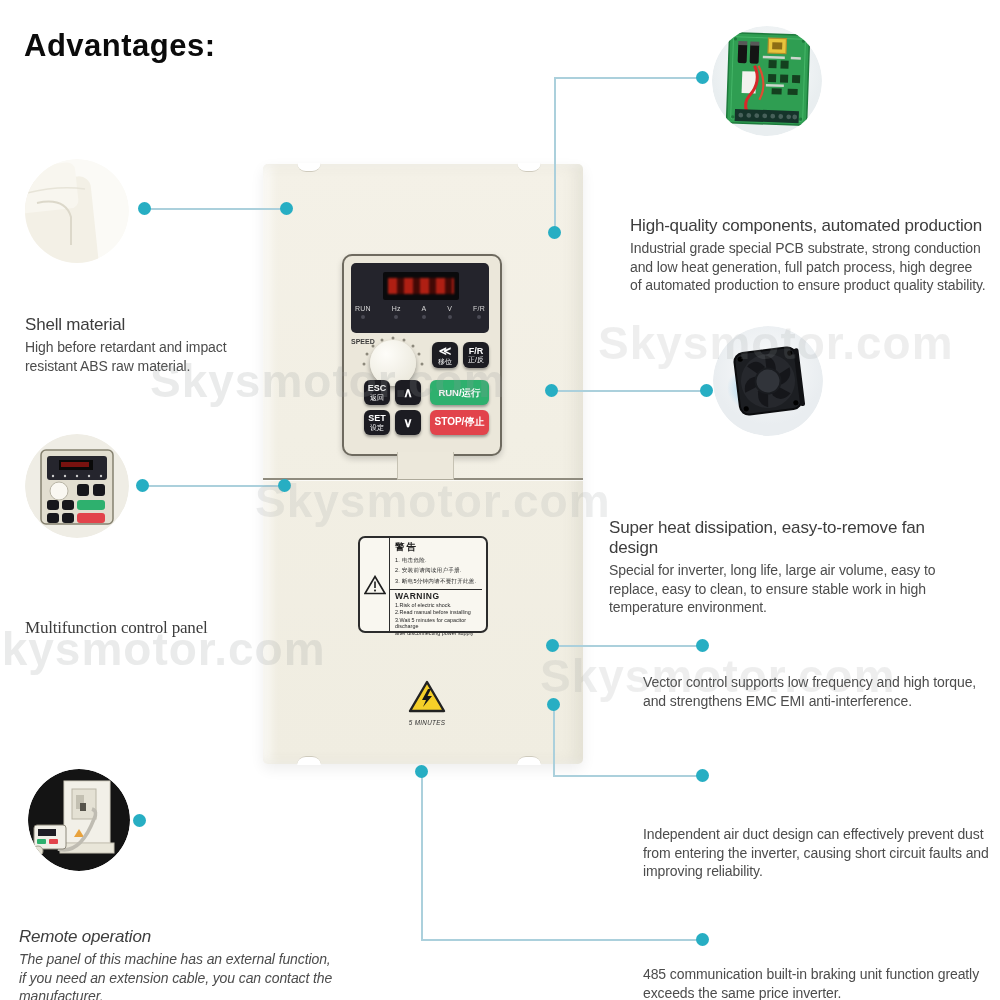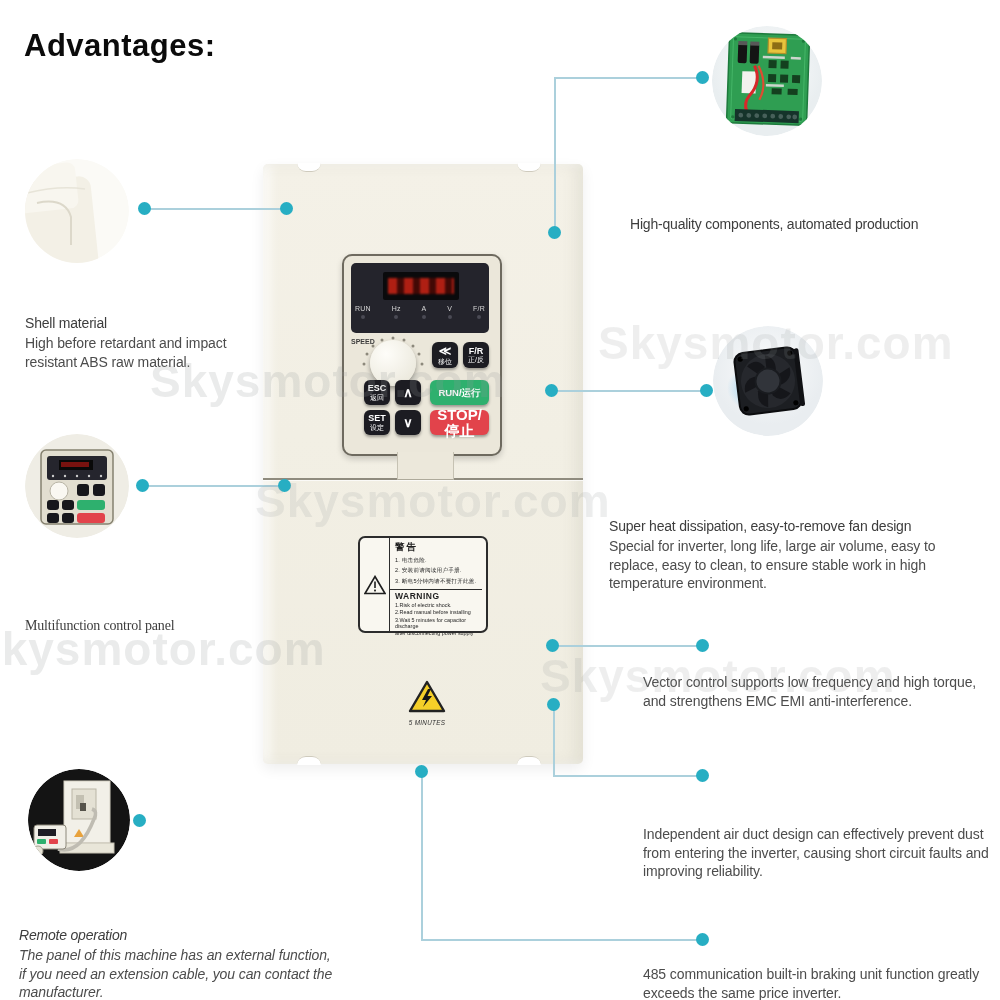--- a/index.html
+++ b/index.html
@@ -1,21 +1,21 @@
 <!DOCTYPE html>
 <html><head>
 <meta charset="utf-8">
 <style>
   html,body{margin:0;padding:0;}
   body{font-family:"Liberation Sans",sans-serif;background:#ffffff;}
   #stage{position:relative;width:1000px;height:1000px;background:#ffffff;overflow:hidden;margin-top:24px;}
 
   
   .feature{position:absolute;z-index:4;}
-  .feature h3{margin:0;font-size:14px;font-weight:400;color:#3d3d3d;letter-spacing:-0.2px;}
+  .feature h3{margin:0;font-size:17px;font-weight:400;color:#3d3d3d;letter-spacing:-0.2px;}
   .feature .body{margin-top:3px;font-size:14px;line-height:18.5px;color:#4c4c4c;white-space:pre-line;letter-spacing:-0.1px;}
   #page-title{position:absolute;left:24px;top:4px;font-size:31px;font-weight:700;color:#0b0b0b;z-index:4;letter-spacing:0.5px;}
 
   
   .wm{position:absolute;font-size:46px;font-weight:700;color:rgba(148,153,155,0.20);letter-spacing:1px;white-space:nowrap;z-index:5;pointer-events:none;}
 
   
   .cline{position:absolute;background:#abd0dc;z-index:3;}
   .cdot{position:absolute;width:13px;height:13px;border-radius:50%;background:#27aec3;z-index:3;}
 
@@ -53,21 +53,21 @@
   .btn .big{font-size:9px;font-weight:700;}
   .btn .sym{font-size:12px;font-weight:700;}
   .btn .zh{font-size:7px;}
   #btn-shift{left:88px;top:86px;width:26px;height:26px;}
   #btn-fr{left:119px;top:86px;width:26px;height:26px;}
   #btn-esc{left:20px;top:124px;width:26px;height:25px;}
   #btn-up{left:51px;top:124px;width:26px;height:25px;font-size:13px;font-weight:700;}
   #btn-run{left:86px;top:124px;width:59px;height:25px;background:#2eb06e;font-size:9.5px;font-weight:700;}
   #btn-set{left:20px;top:154px;width:26px;height:25px;}
   #btn-down{left:51px;top:154px;width:26px;height:25px;font-size:13px;font-weight:700;}
-  #btn-stop{left:86px;top:154px;width:59px;height:25px;background:#e2434b;font-size:15px;font-weight:700;}
+  #btn-stop{left:86px;top:154px;width:59px;height:25px;background:#e2434b;font-size:10px;font-weight:700;}
 
   #panel-tab{position:absolute;left:134px;top:288px;width:55px;height:27px;background:#ece8db;
     border-left:1px solid #c6c2b3;border-right:1px solid #c6c2b3;border-bottom:1px solid #aeaa9b;}
 
   
   #warn-sticker{position:absolute;left:95px;top:372px;width:130px;height:97px;background:#f9f7f0;
     border:2px solid #2c2c2c;border-radius:7px;display:flex;box-sizing:border-box;}
   #warn-left{width:29px;border-right:1.5px solid #2c2c2c;display:flex;align-items:center;justify-content:center;}
   #warn-right{flex:1;padding:3px 4px 2px 5px;display:flex;flex-direction:column;}
   #warn-zh-title{font-size:9.5px;font-weight:700;color:#1e1e1e;letter-spacing:2px;}
@@ -398,20 +398,23 @@
   </div>
   <div class="feature" style="left:19px;top:903px;width:370px;font-style:italic;">
     <h3>Remote operation</h3>
     <div class="body">The panel of this machine has an external function,
 if you need an extension cable, you can contact the
 manufacturer.</div>
   </div>
 
   <div class="feature" style="left:630px;top:192px;width:368px;">
     <h3>High-quality components, automated production</h3>
+    <div class="body">Industrial grade special PCB substrate, strong conduction
+and low heat generation, full patch process, high degree
+of automated production to ensure product quality stability.</div>
   </div>
   <div class="feature" style="left:609px;top:494px;width:355px;">
     <h3>Super heat dissipation, easy-to-remove fan design</h3>
     <div class="body">Special for inverter, long life, large air volume, easy to
 replace, easy to clean, to ensure stable work in high
 temperature environment.</div>
   </div>
   <div class="feature" style="left:643px;top:649px;width:360px;">
     <div class="body" style="margin-top:0;">Vector control supports low frequency and high torque,
 and strengthens EMC EMI anti-interference.</div>

